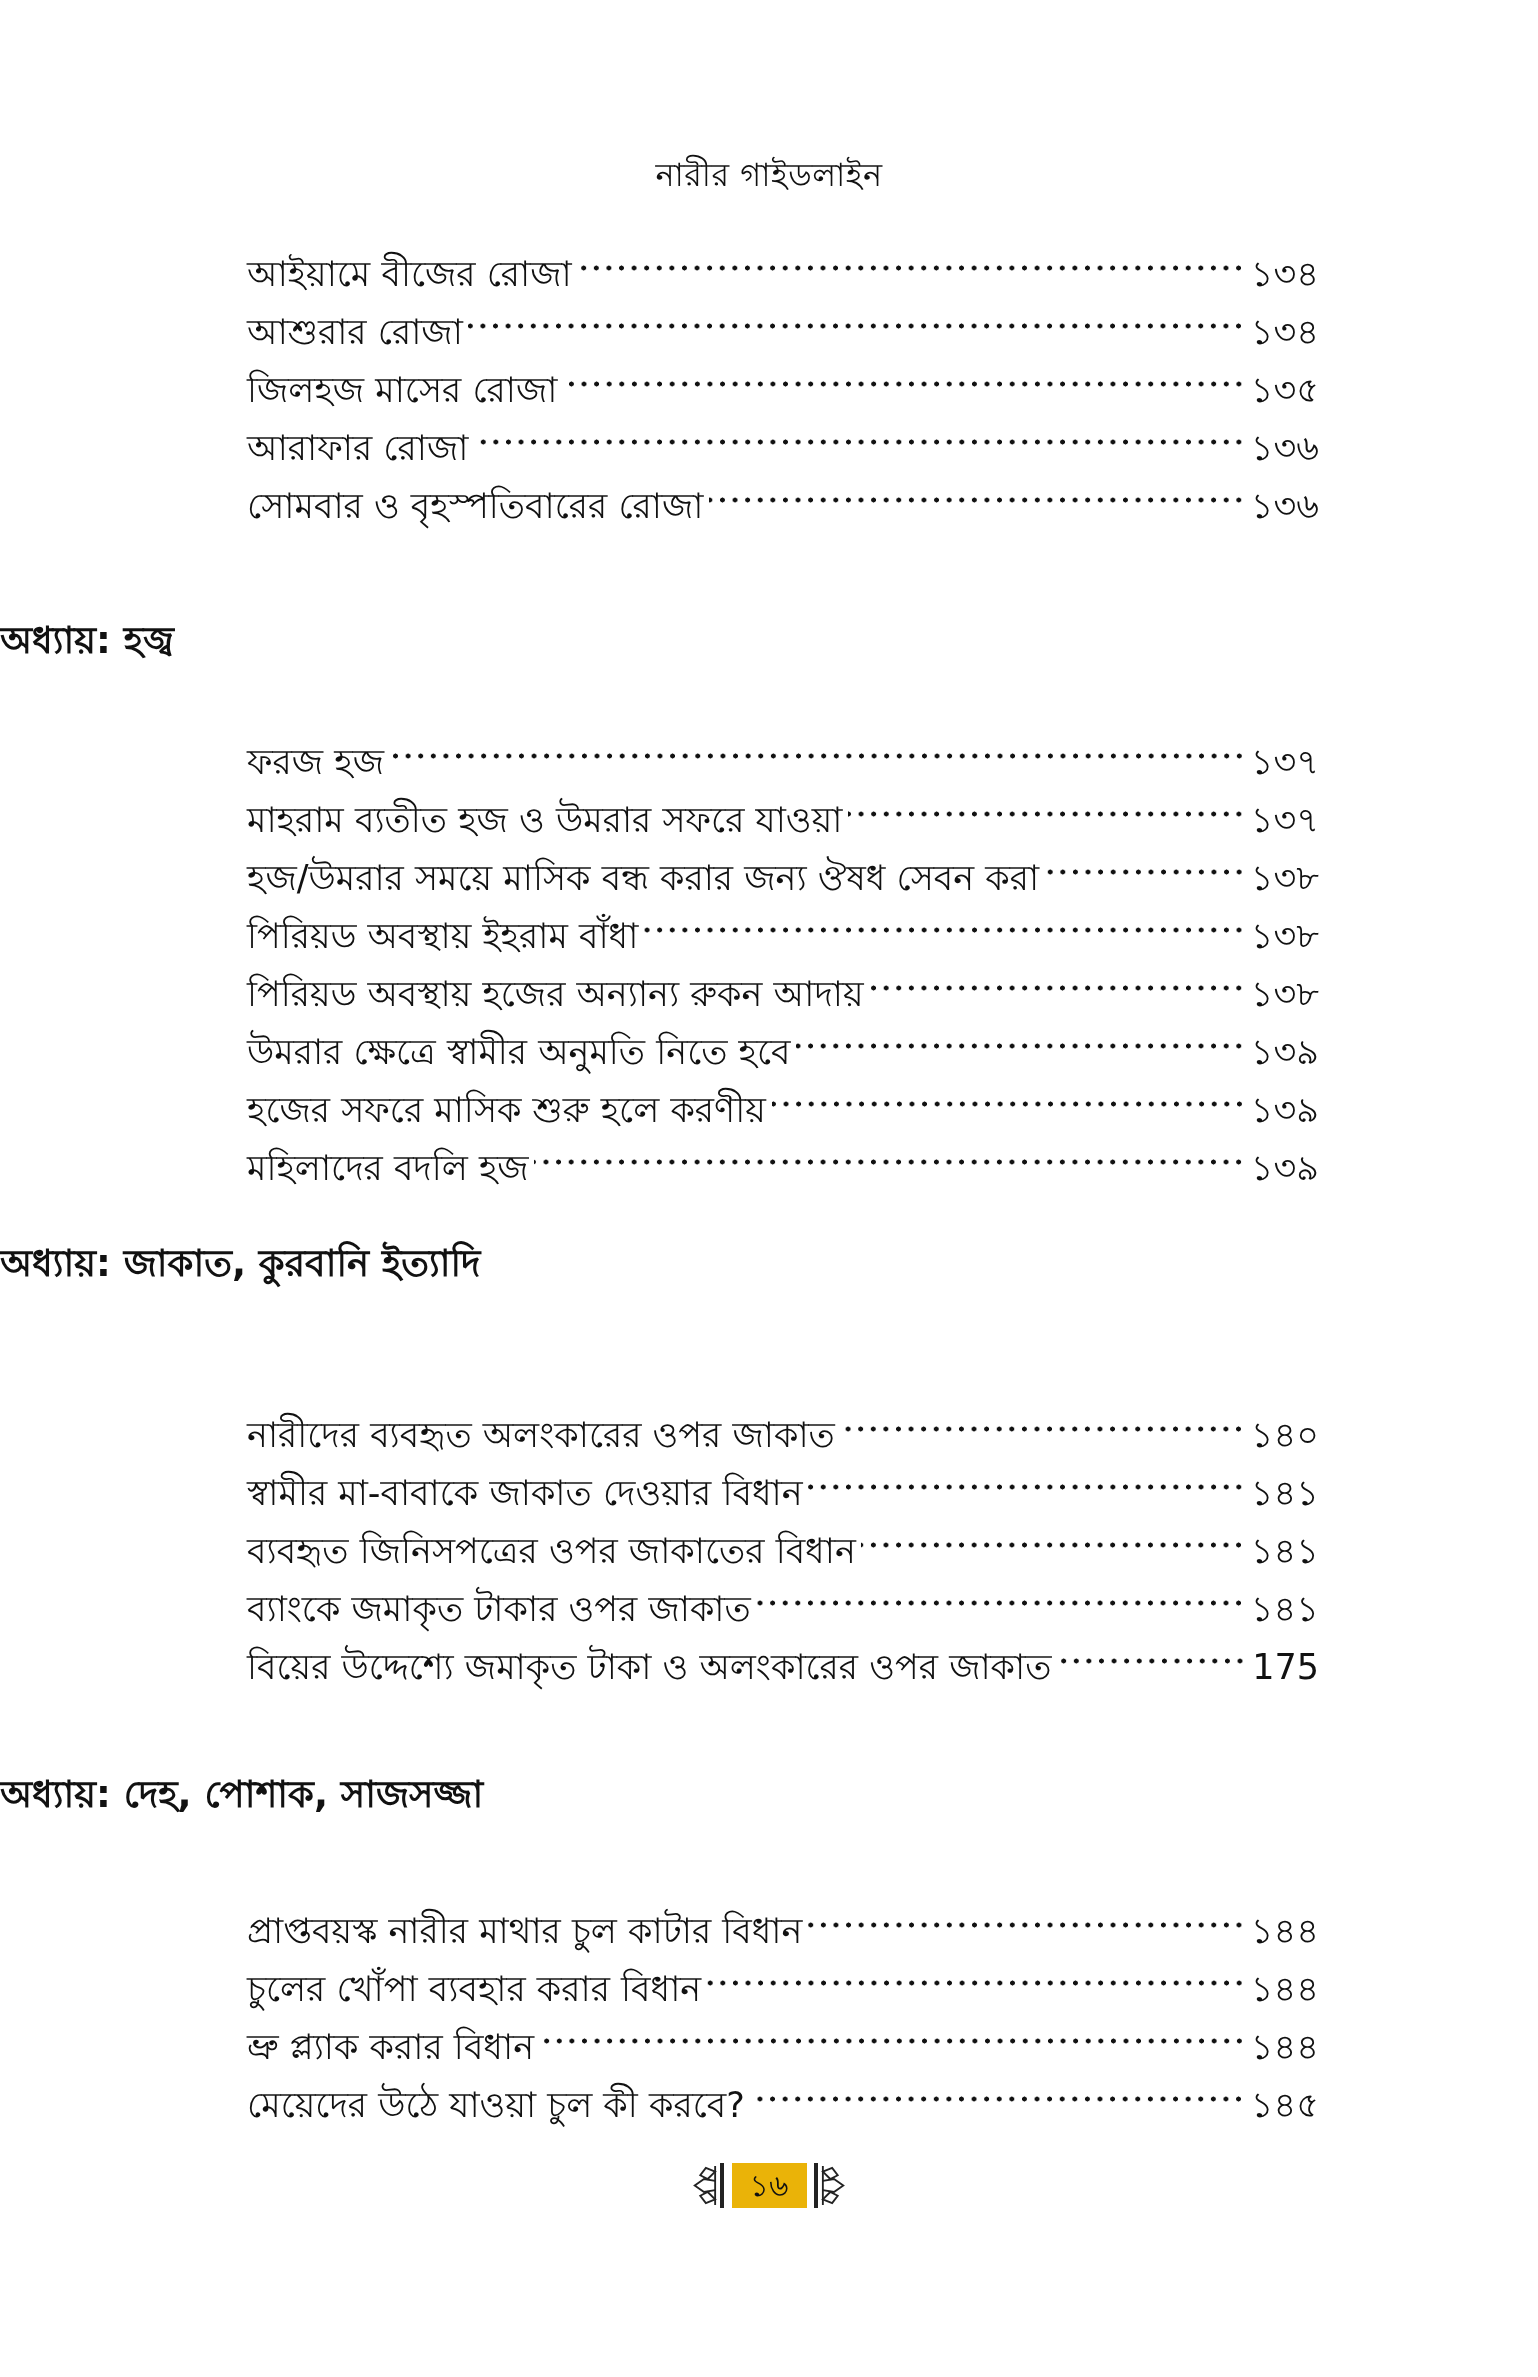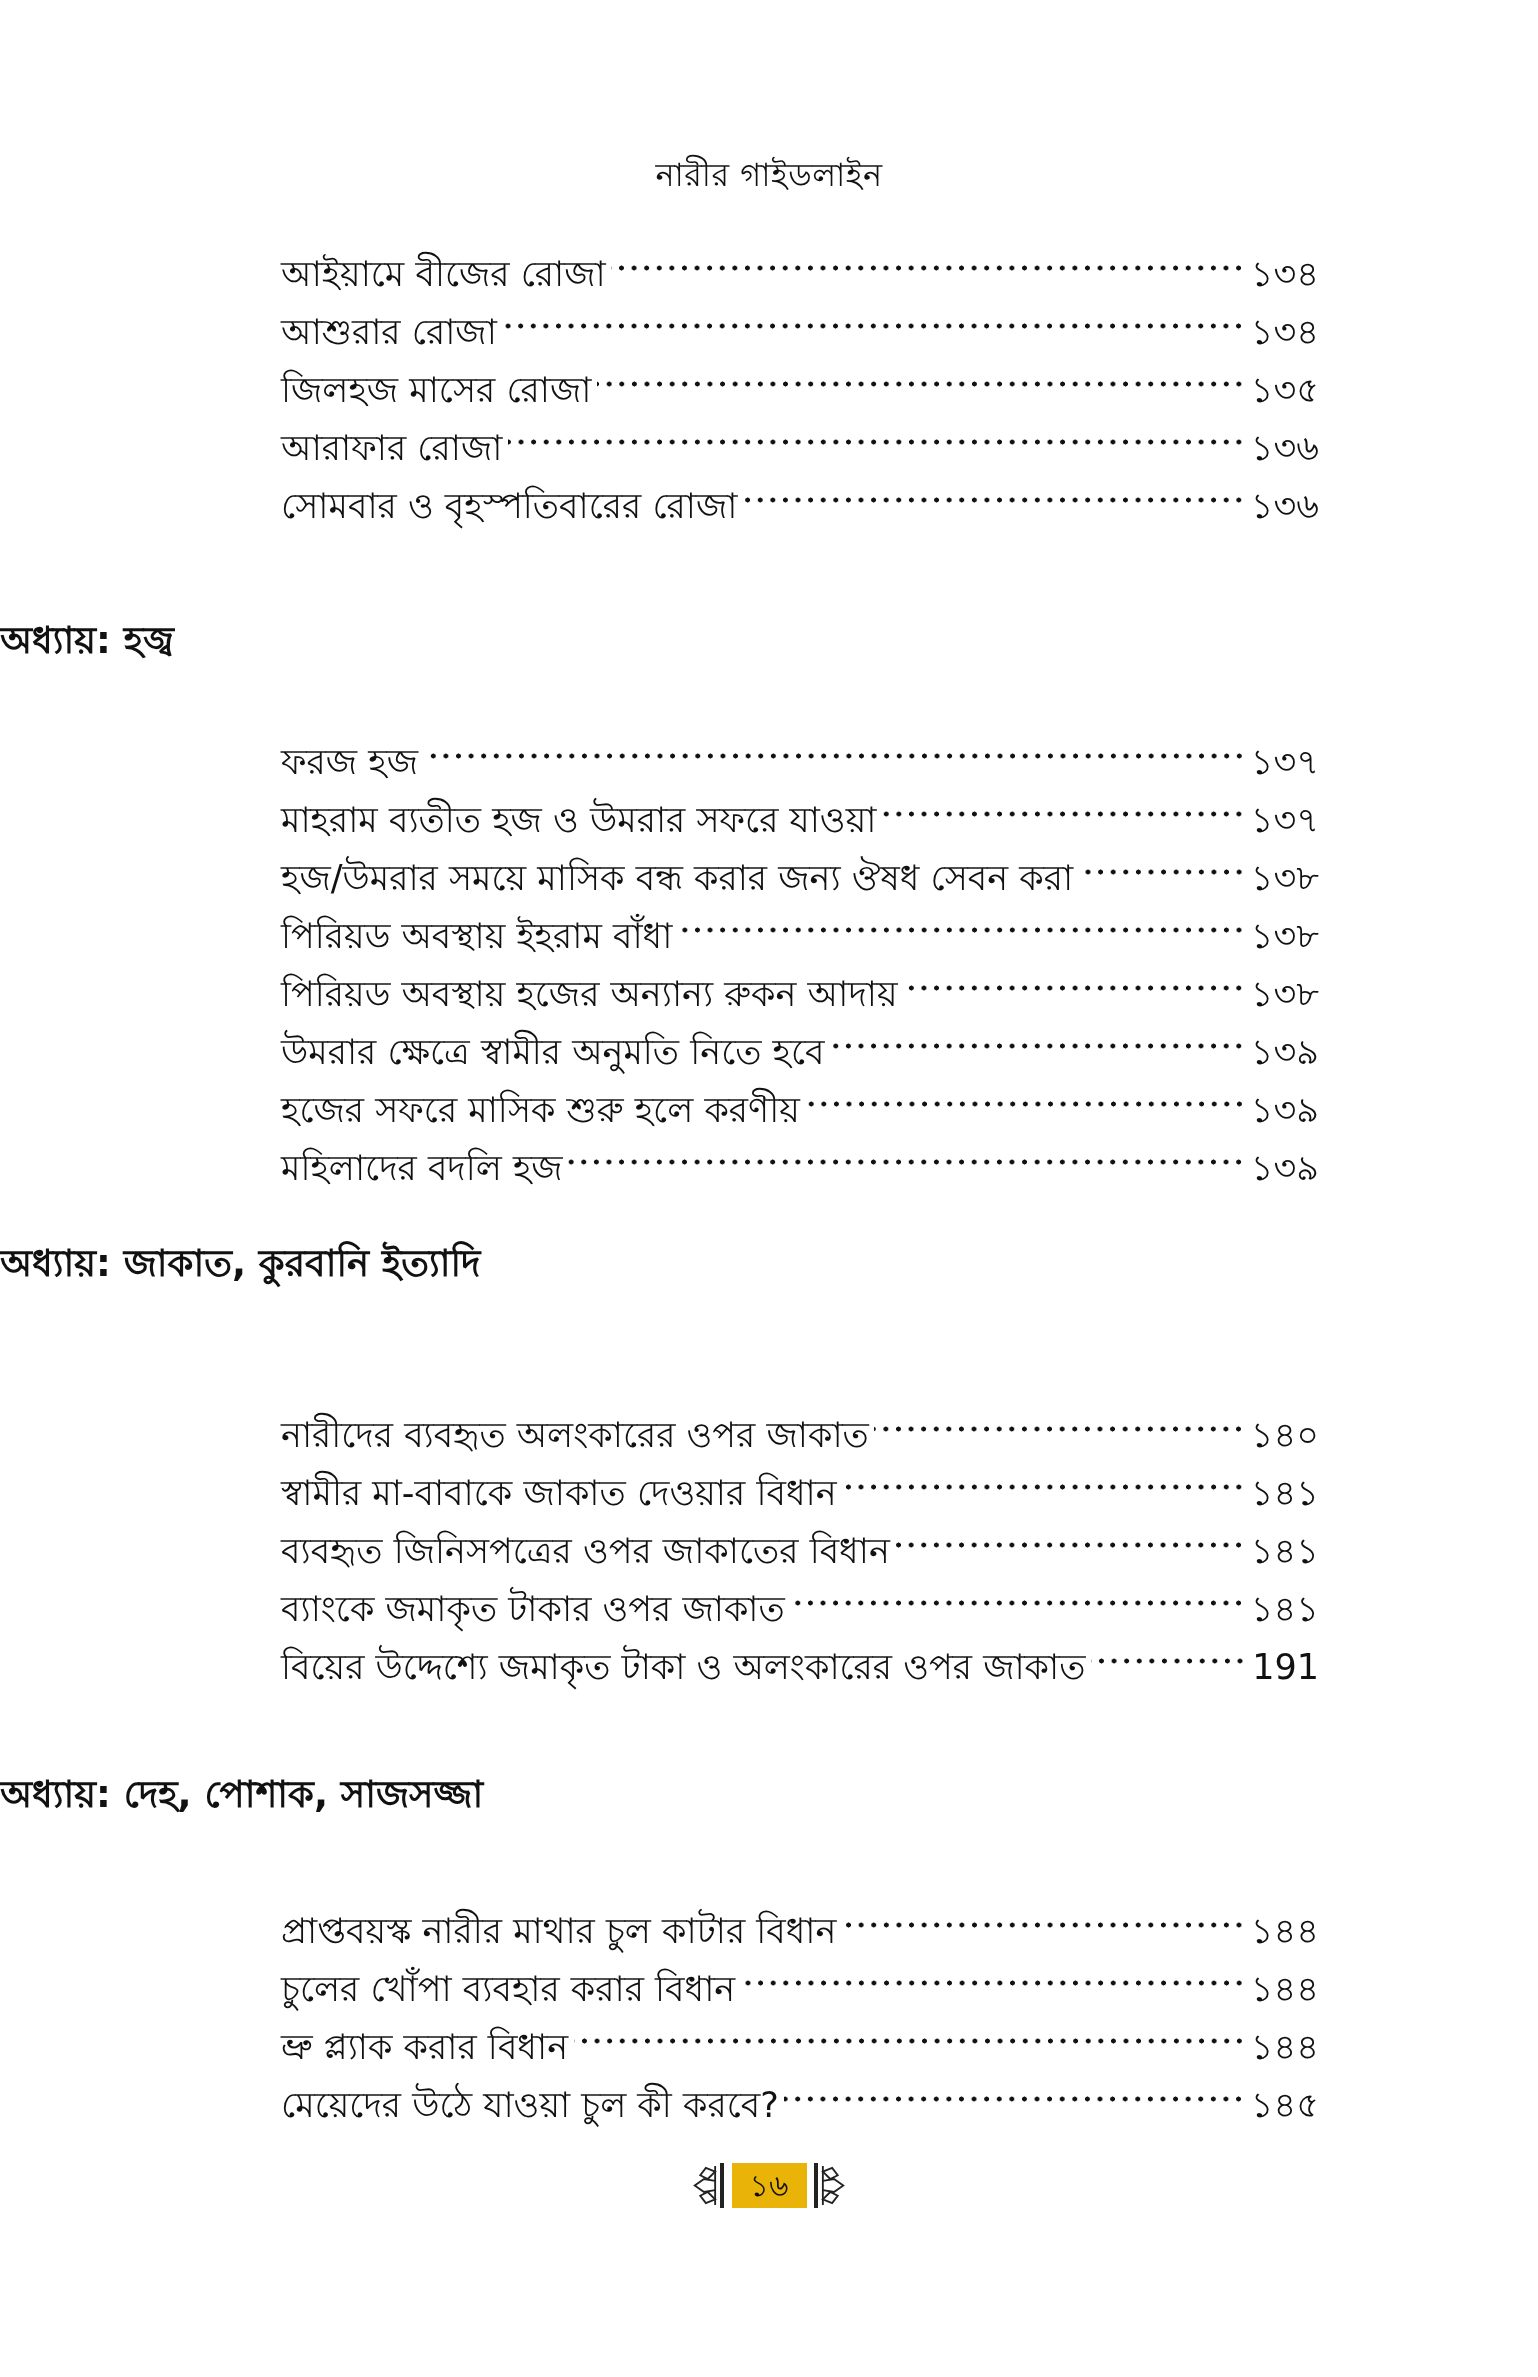--- a/index.html
+++ b/index.html
@@ -37,21 +37,20 @@
       left: 247px;
       width: 1072px;
     }
     .toc-row {
       display: flex;
       align-items: baseline;
       height: 58px;
       font-size: 35px;
       line-height: 58px;
       white-space: nowrap;
-      margin-left: 34px;
     }
     .toc-title {
       flex: 0 0 auto;
       padding-right: 5.6px;
     }
     .toc-leader {
       flex: 1 1 auto;
       overflow: hidden;
       position: relative;
       height: 58px;
@@ -210,21 +209,21 @@
       <span class="toc-page">১৪১</span>
     </div>
     <div class="toc-row">
       <span class="toc-title">ব্যাংকে জমাকৃত টাকার ওপর জাকাত</span>
       <span class="toc-leader"></span>
       <span class="toc-page">১৪১</span>
     </div>
     <div class="toc-row">
       <span class="toc-title">বিয়ের উদ্দেশ্যে জমাকৃত টাকা ও অলংকারের ওপর জাকাত</span>
       <span class="toc-leader"></span>
-      <span class="toc-page">191</span>
+      <span class="toc-page">175</span>
     </div>
   </div>
 
   <div class="chapter-heading" style="top:1771px;">অধ্যায়: দেহ, পোশাক, সাজসজ্জা</div>
   <div class="toc-block" style="top:1885px;">
     <div class="toc-row">
       <span class="toc-title">প্রাপ্তবয়স্ক নারীর মাথার চুল কাটার বিধান</span>
       <span class="toc-leader"></span>
       <span class="toc-page">১৪৪</span>
     </div>

